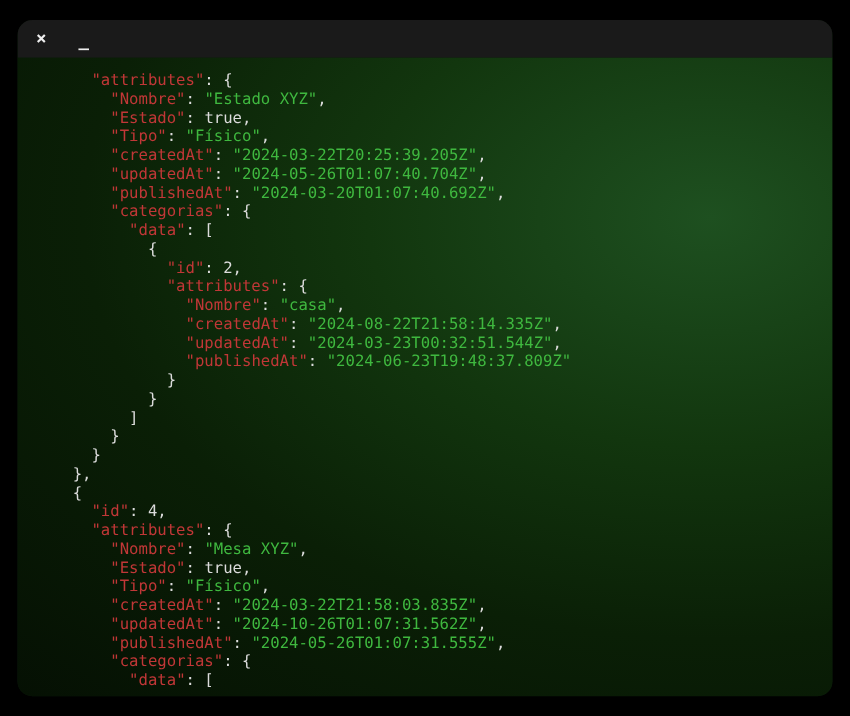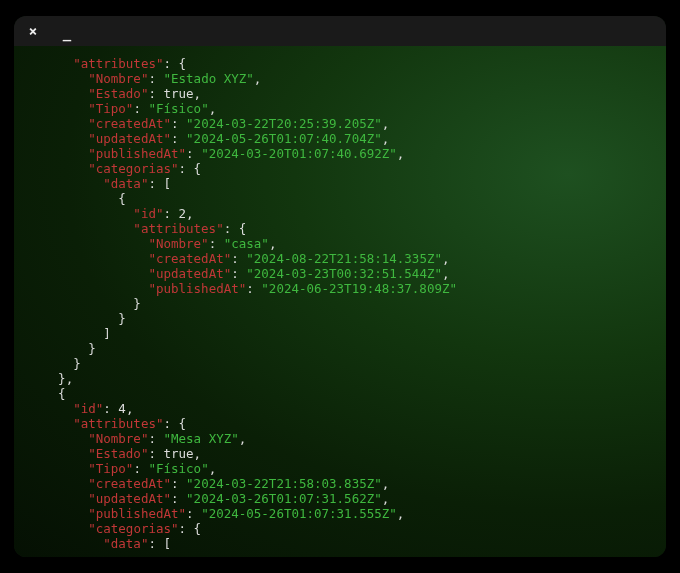--- a/index.html
+++ b/index.html
@@ -101,17 +101,17 @@
 <span class="p">        }</span>
 <span class="p">      }</span>
 <span class="p">    },</span>
 <span class="p">    {</span>
 <span class="p">      </span><span class="k">"<span>id</span>"</span><span class="p">: </span><span class="n">4</span><span class="p">,</span>
 <span class="p">      </span><span class="k">"<span>attributes</span>"</span><span class="p">: {</span>
 <span class="p">        </span><span class="k">"Nombre"</span><span class="p">: </span><span class="s">"<span>Mesa XYZ</span>"</span><span class="p">,</span>
 <span class="p">        </span><span class="k">"Estado"</span><span class="p">: </span><span class="b">true</span><span class="p">,</span>
 <span class="p">        </span><span class="k">"Tipo"</span><span class="p">: </span><span class="s">"<span>Físico</span>"</span><span class="p">,</span>
 <span class="p">        </span><span class="k">"createdAt"</span><span class="p">: </span><span class="s">"<span>2024-03-22T21:58:03.835Z</span>"</span><span class="p">,</span>
-<span class="p">        </span><span class="k">"updatedAt"</span><span class="p">: </span><span class="s">"<span>2024-03-26T01:07:31.562Z</span>"</span><span class="p">,</span>
+<span class="p">        </span><span class="k">"updatedAt"</span><span class="p">: </span><span class="s">"<span>2024-10-26T01:07:31.562Z</span>"</span><span class="p">,</span>
 <span class="p">        </span><span class="k">"publishedAt"</span><span class="p">: </span><span class="s">"<span>2024-05-26T01:07:31.555Z</span>"</span><span class="p">,</span>
 <span class="p">        </span><span class="k">"<span>categorias</span>"</span><span class="p">: {</span>
 <span class="p">          </span><span class="k">"<span>data</span>"</span><span class="p">: [</span></div>
 </div>
 
 </body></html>

